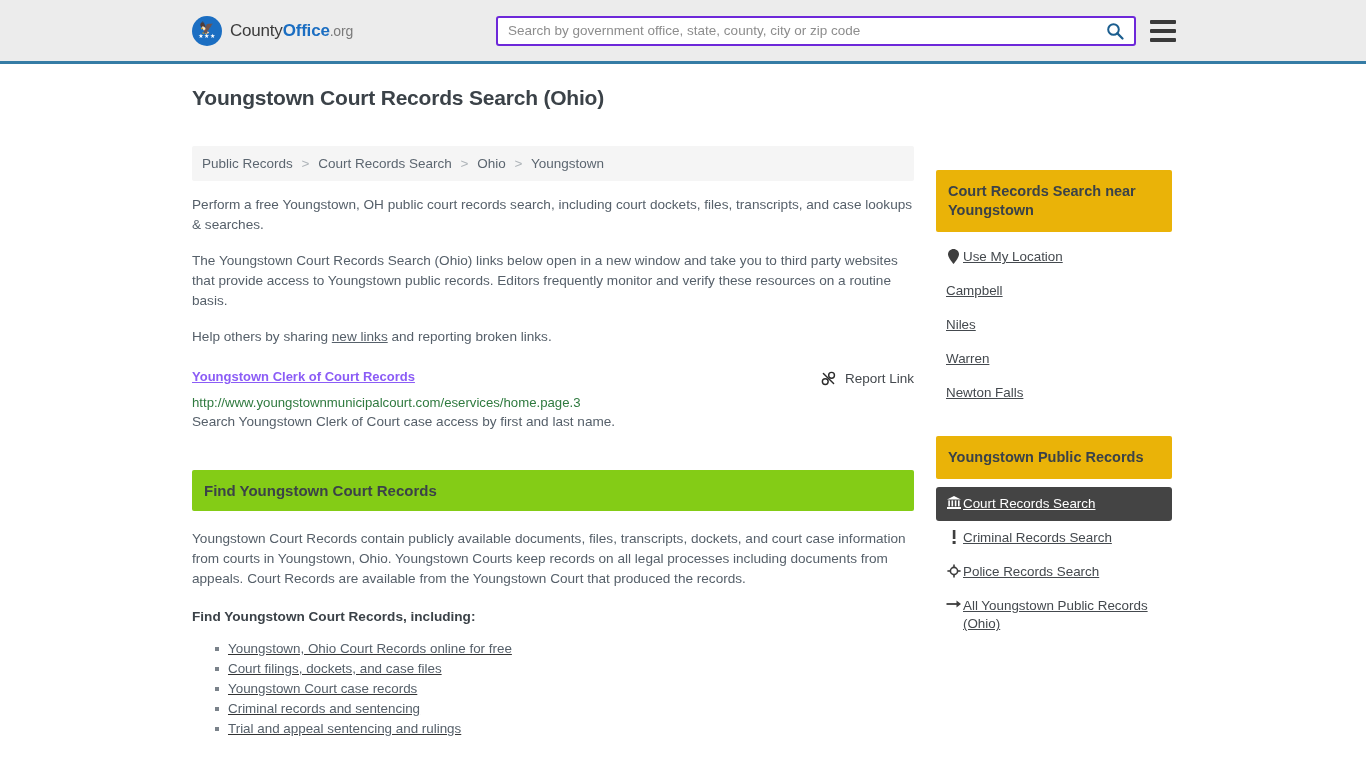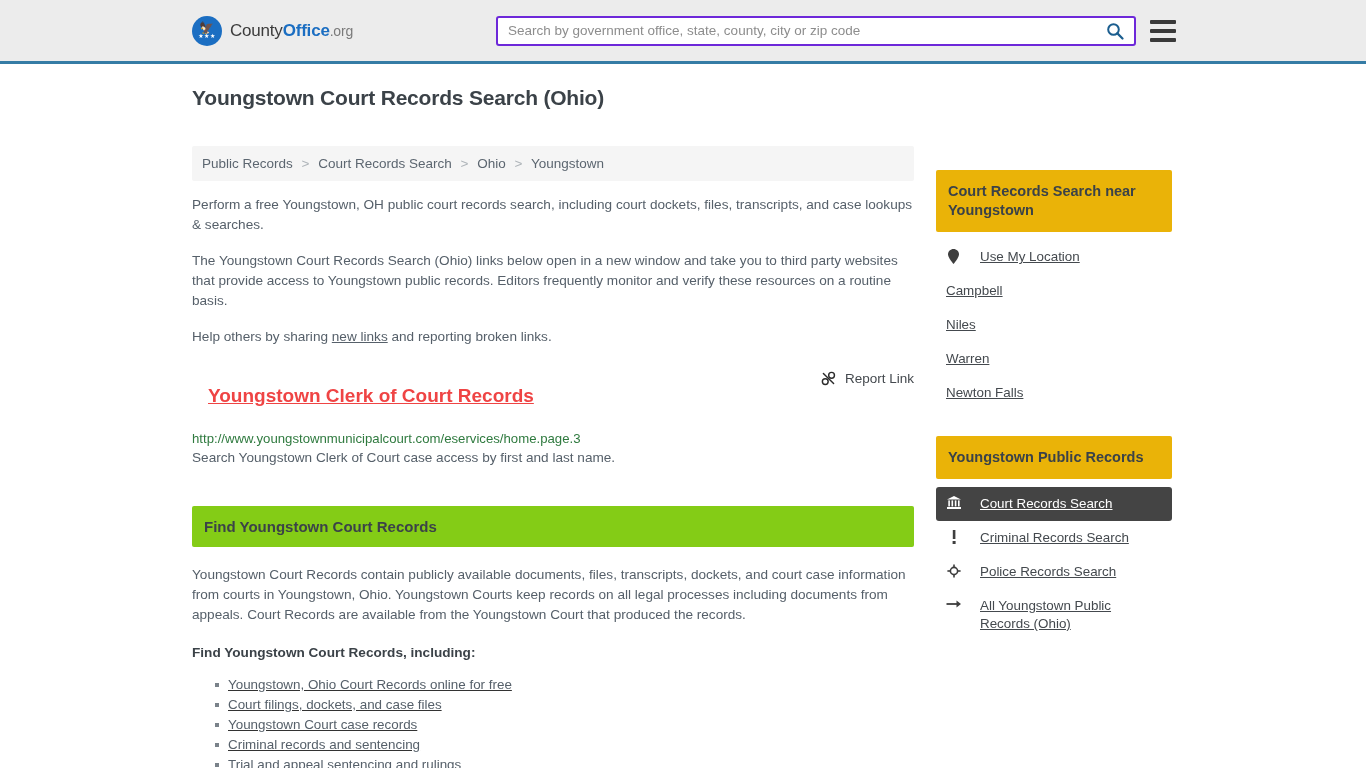--- a/index.html
+++ b/index.html
@@ -131,25 +131,25 @@
   .intro a { color: #56606a; text-decoration: underline; }
 
   
   .result { margin-top: 22px; position: relative; }
   .result-head {
     display: flex;
     align-items: flex-start;
     justify-content: space-between;
   }
   .result-title {
-    font-size: 19px;
+    font-size: 13px;
     font-weight: bold;
-    color: #ef4444;
+    color: #8b5cf6;
     text-decoration: underline;
-    margin: 16px;
+    margin: 0;
   }
   .report-link {
     display: flex; align-items: center; gap: 8px;
     font-size: 13.5px; color: #44494e;
     text-decoration: none;
     white-space: nowrap;
     padding-top: 1px;
   }
   .result-url {
     font-size: 13.2px;
@@ -210,21 +210,21 @@
     font-size: 14.5px;
     font-weight: bold;
     color: #3b4248;
     line-height: 19px;
     border-radius: 2px;
   }
   .side-list { padding-top: 8px; }
   .side-item {
     display: flex;
     align-items: flex-start;
-    gap: 19px;
+    gap: 2px;
     padding: 8px 10px;
     text-decoration: none;
     border-radius: 3px;
     line-height: 18px;
   }
   .side-item .s-label {
     font-size: 13.4px;
     color: #44494e;
     text-decoration: underline;
   }

